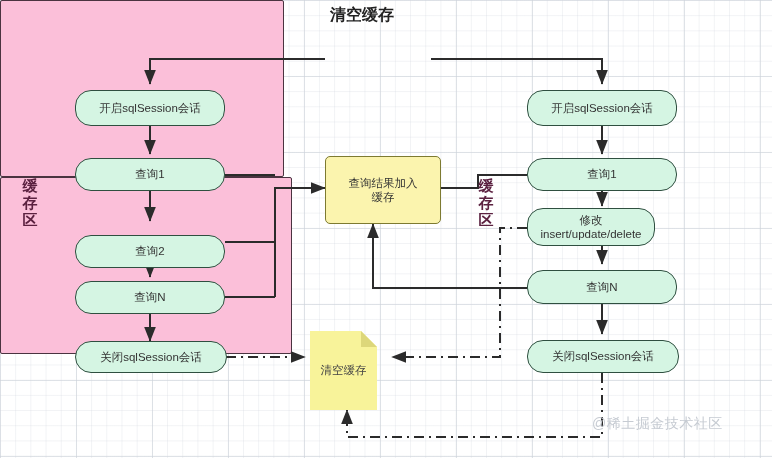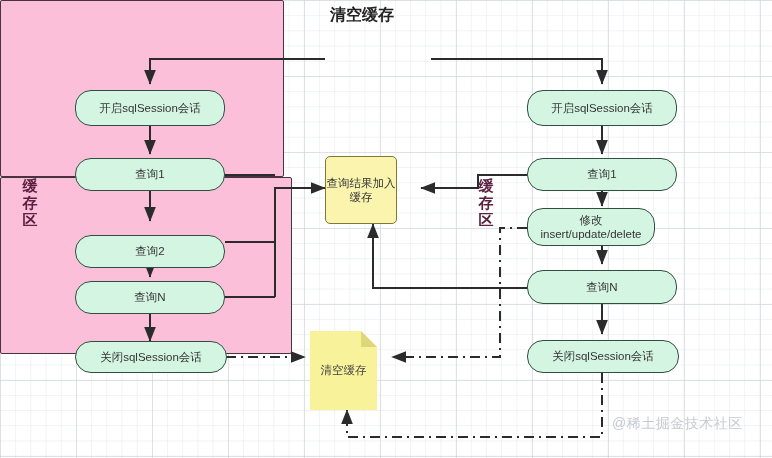--- a/index.html
+++ b/index.html
@@ -175,35 +175,35 @@
     <div class="node proc" style="left:75px; top:90px; width:150px; height:36px;">开启sqlSession会话</div>
 
     <div class="node proc" style="left:75px; top:158px; width:150px; height:33px;">查询1</div>
 
     <div class="node proc" style="left:75px; top:235px; width:150px; height:33px;">查询2</div>
 
     <div class="node proc" style="left:75px; top:281px; width:150px; height:33px;">查询N</div>
 
     <div class="node proc" style="left:75px; top:341px; width:152px; height:32px;">关闭sqlSession会话</div>
 
-    <div class="node note" style="left:325px; top:156px; width:72px; height:68px;">查询结果加入
+    <div class="node note" style="left:325px; top:156px; width:116px; height:68px;">查询结果加入
 缓存</div>
 
     <div class="node proc" style="left:527px; top:90px; width:150px; height:36px;">开启sqlSession会话</div>
 
     <div class="node proc" style="left:527px; top:158px; width:150px; height:33px;">查询1</div>
 
     <div class="node proc" style="left:527px; top:208px; width:128px; height:38px;">修改
 insert/update/delete</div>
 
     <div class="node proc" style="left:527px; top:270px; width:150px; height:34px;">查询N</div>
 
     <div class="node proc" style="left:527px; top:340px; width:152px; height:33px;">关闭sqlSession会话</div>
 
     <div class="sticky" style="left:310px; top:331px; width:67px; height:79px;">
       <div class="body">清空缓存</div>
       <div class="fold"></div>
     </div>
 
-    <div class="watermark" style="left:612px; top:415px;">@稀土掘金技术社区</div>
+    <div class="watermark" style="left:592px; top:415px;">@稀土掘金技术社区</div>
 
   </div>
 </div>
 
 </body></html>

